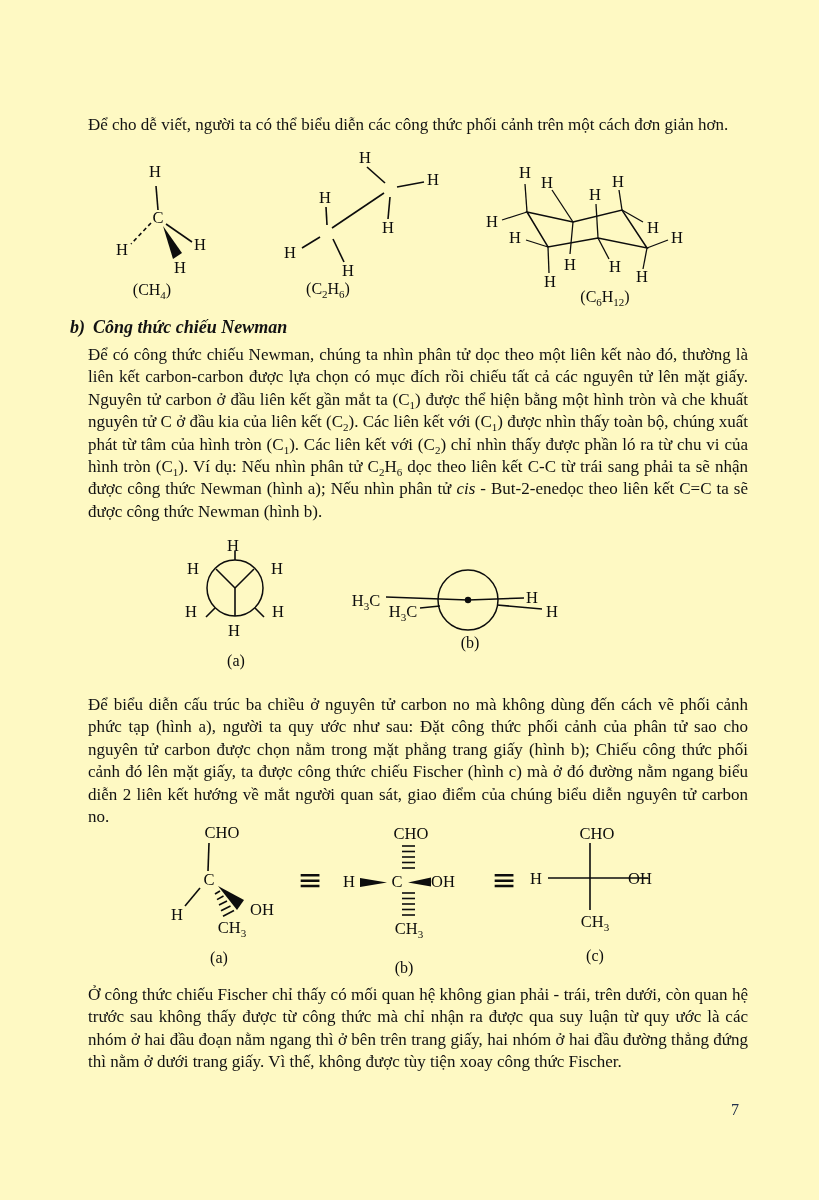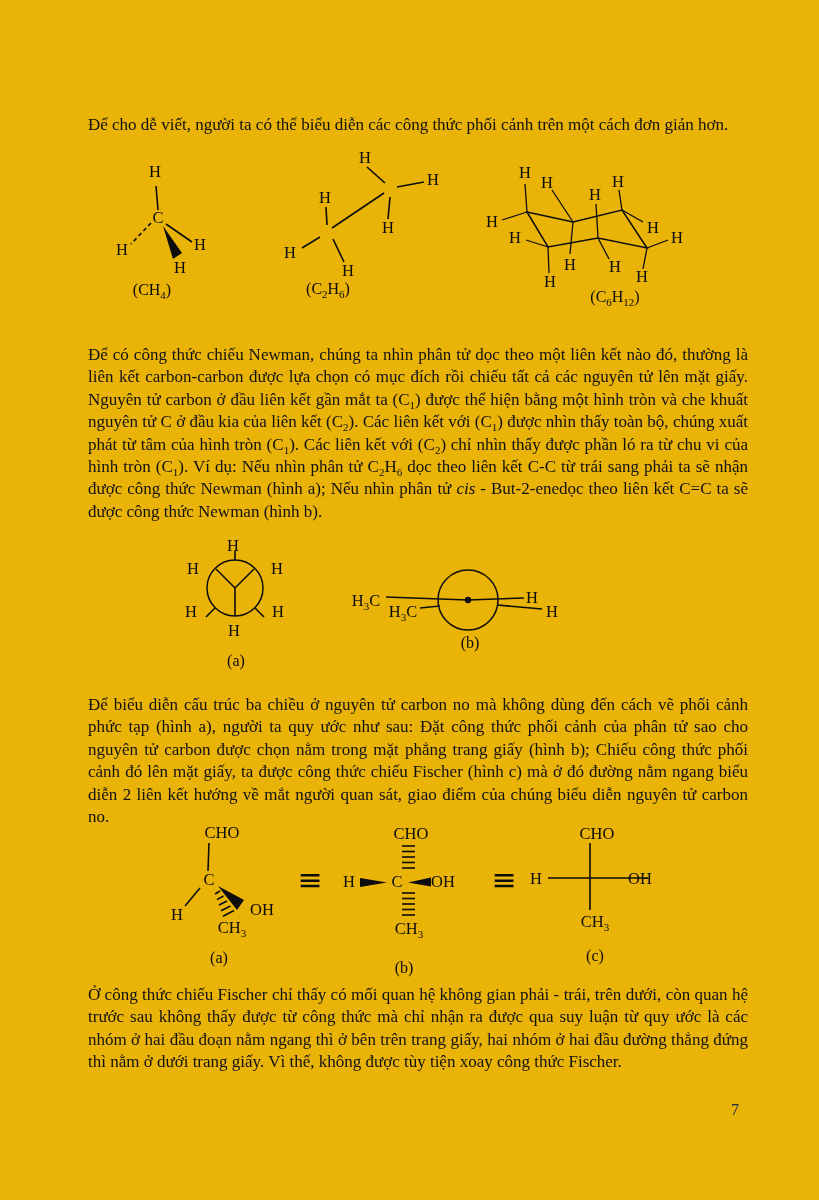--- a/index.html
+++ b/index.html
@@ -1,18 +1,18 @@
 <!DOCTYPE html>
 <html lang="vi"><head>
 <meta charset="utf-8">
 <style>
   html,body{margin:0;padding:0;}
   body{width:819px;height:1200px;background:#ffffff;position:relative;
        font-family:"Liberation Serif", serif;color:#111;}
-  .page{position:absolute;left:0;top:0;width:819px;height:1200px;background:#eab308;overflow:hidden;}
+  .page{position:absolute;left:0;top:0;width:819px;height:1200px;background:#fef9c3;overflow:hidden;}
   .para{position:absolute;left:88px;width:660px;text-align:justify;
         font-size:17px;line-height:22.4px;color:#121212;}
   .para em{font-style:italic;}
   .para sub, .lbl sub, .cap sub{font-size:11px;line-height:0;}
   .heading{position:absolute;left:70px;font-size:18px;font-weight:bold;font-style:italic;color:#121212;white-space:nowrap;}
   .heading .h-title{margin-left:8px;}
   .fig{position:absolute;}
   .fig svg{position:absolute;left:0;top:0;overflow:visible;}
   .lbl{position:absolute;transform:translate(-50%,-50%);font-size:16.5px;color:#0d0d0d;
        white-space:nowrap;line-height:1;}
@@ -87,23 +87,26 @@
     <div class="lbl" style="left:125px;top:35px;">H</div>
     <div class="lbl" style="left:148px;top:22px;">H</div>
     <div class="lbl" style="left:22px;top:62px;">H</div>
     <div class="lbl" style="left:45px;top:78px;">H</div>
     <div class="lbl" style="left:183px;top:68px;">H</div>
     <div class="lbl" style="left:207px;top:78px;">H</div>
     <div class="lbl" style="left:80px;top:122px;">H</div>
     <div class="lbl" style="left:100px;top:105px;">H</div>
     <div class="lbl" style="left:145px;top:107px;">H</div>
     <div class="lbl" style="left:172px;top:117px;">H</div>
-    <div class="cap" style="left:145px;top:137px;">(C<sub>6</sub>H<sub>12</sub>)</div>
-  </div>
-
+    <div class="cap" style="left:135px;top:137px;">(C<sub>6</sub>H<sub>12</sub>)</div>
+  </div>
+
+  <div class="heading" style="top:317px;">
+    <span>b)</span><span class="h-title">Công thức chiếu Newman</span>
+  </div>
   <p class="para" style="top:327px;">Để có công thức chiếu Newman, chúng ta nhìn phân tử dọc theo một liên kết nào đó, thường là liên kết carbon-carbon được lựa chọn có mục đích rồi chiếu tất cả các nguyên tử lên mặt giấy. Nguyên tử carbon ở đầu liên kết gần mắt ta (C<sub>1</sub>) được thể hiện bằng một hình tròn và che khuất nguyên tử C ở đầu kia của liên kết (C<sub>2</sub>). Các liên kết với (C<sub>1</sub>) được nhìn thấy toàn bộ, chúng xuất phát từ tâm của hình tròn (C<sub>1</sub>). Các liên kết với (C<sub>2</sub>) chỉ nhìn thấy được phần ló ra từ chu vi của hình tròn (C<sub>1</sub>). Ví dụ: Nếu nhìn phân tử C<sub>2</sub>H<sub>6</sub> dọc theo liên kết C-C từ trái sang phải ta sẽ nhận được công thức Newman (hình a); Nếu nhìn phân tử <em>cis</em> - But-2-enedọc theo liên kết C=C ta sẽ được công thức Newman (hình b).</p>
 
   <div class="fig" style="left:175px;top:540px;width:125px;height:135px;">
     <svg width="125" height="135" viewBox="0 0 125 135">
       <circle class="ring" cx="60" cy="48" r="28"></circle>
       <line class="bond" x1="60" y1="48" x2="41" y2="29"></line>
       <line class="bond" x1="60" y1="48" x2="79" y2="29"></line>
       <line class="bond" x1="60" y1="48" x2="60" y2="76"></line>
       <line class="bond" x1="60" y1="20" x2="60" y2="11"></line>
       <line class="bond" x1="40" y1="68" x2="31" y2="77"></line>

